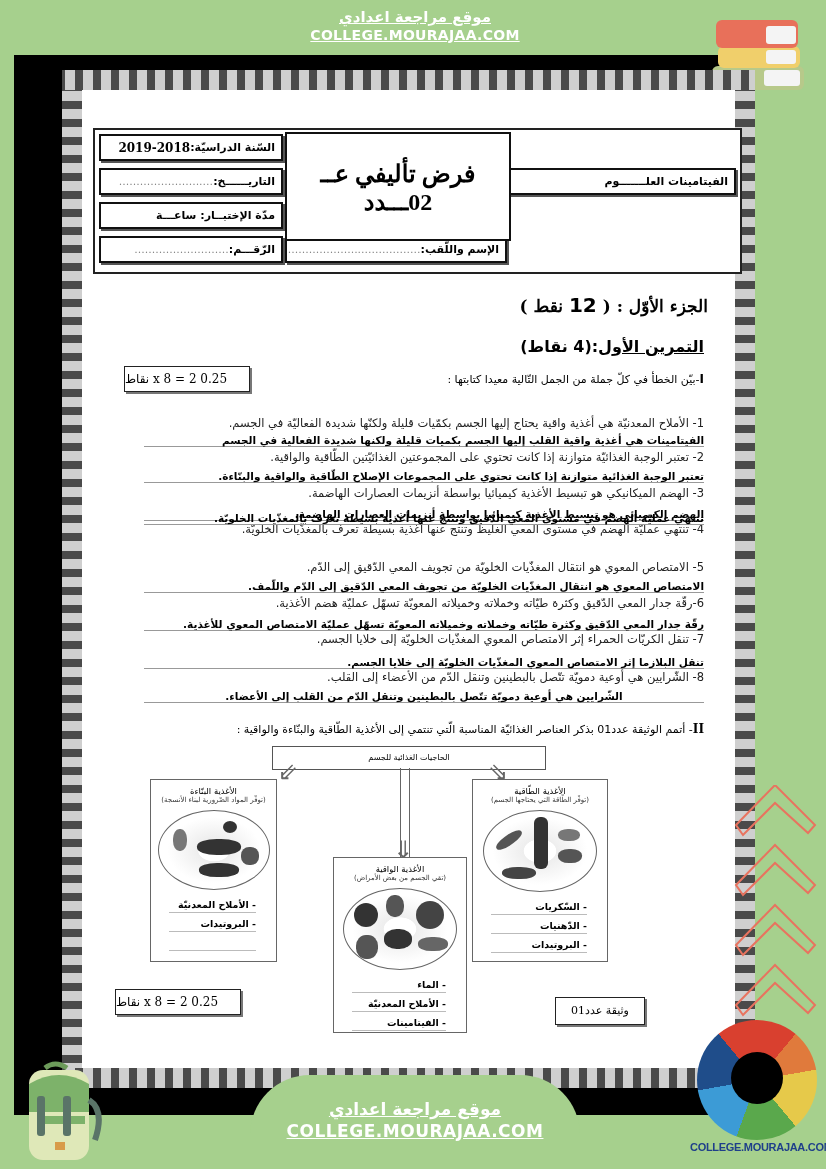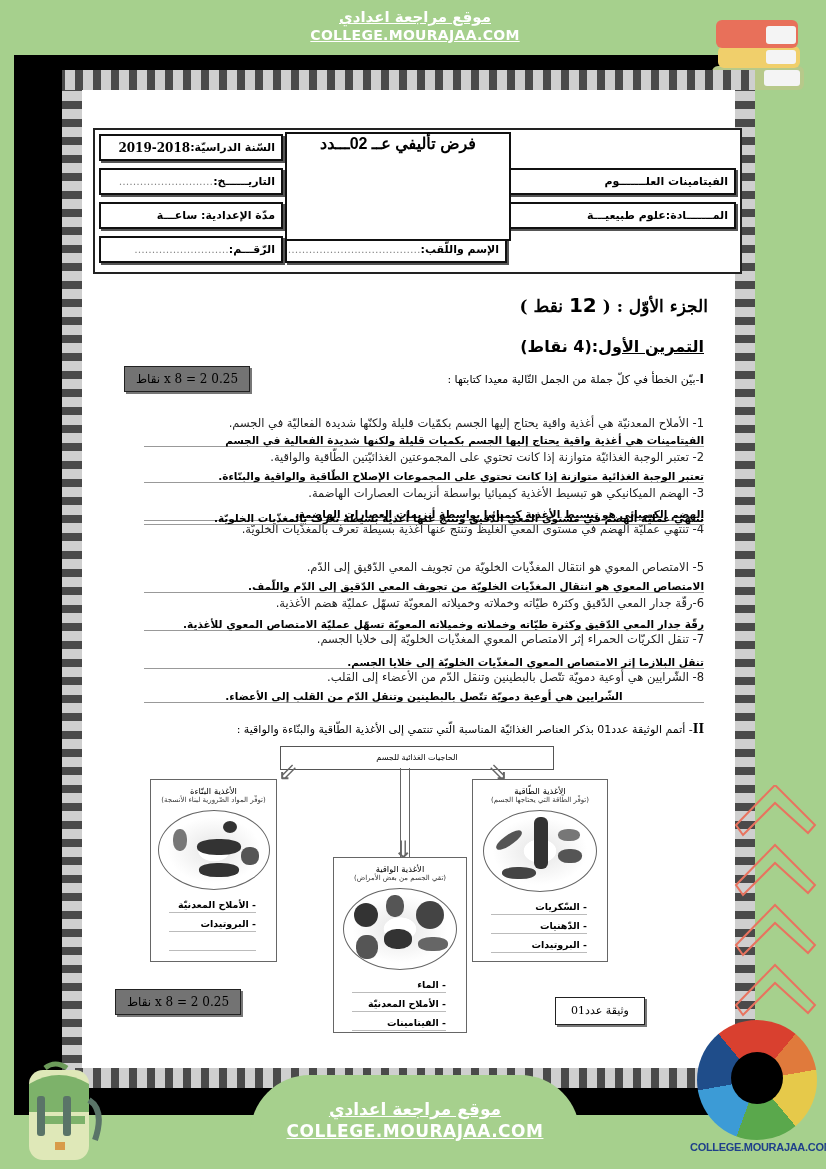--- a/index.html
+++ b/index.html
@@ -18,34 +18,34 @@
       repeating-linear-gradient(90deg,#4a4a4a 0 3px,#cfcfcf 3px 13px,#4a4a4a 13px 18px) top/100% 20px no-repeat,
       repeating-linear-gradient(90deg,#4a4a4a 0 3px,#cfcfcf 3px 13px,#4a4a4a 13px 18px) bottom/100% 20px no-repeat,
       repeating-linear-gradient(180deg,#4a4a4a 0 3px,#cfcfcf 3px 13px,#4a4a4a 13px 18px) left/20px 100% no-repeat,
       repeating-linear-gradient(180deg,#4a4a4a 0 3px,#cfcfcf 3px 13px,#4a4a4a 13px 18px) right/20px 100% no-repeat;
     background-origin:border-box;}
   .inner-white{position:absolute;left:82px;top:90px;width:653px;height:978px;background:#fff;}
   .hdr{position:absolute;left:93px;top:128px;width:645px;height:142px;border:2px solid #222;background:#fff;}
   .cell{position:absolute;height:27px;border:2px solid #111;box-shadow:2px 2px 0 #555;background:#fff;font-size:11px;font-weight:bold;direction:rtl;display:flex;align-items:center;padding:0 6px;box-sizing:border-box;white-space:nowrap;overflow:hidden;}
   .cell .dots{color:#888;font-weight:normal;}
   .title-box{position:absolute;left:190px;top:2px;width:222px;height:105px;border:2px solid #111;background:#fff;text-align:center;}
-  .title-box .t1{font-family:Liberation Sans, sans-serif;font-size:16px;font-weight:bold;direction:rtl;}
+  .title-box .t1{font-family:Liberation Serif, serif;font-size:24px;font-weight:bold;direction:rtl;margin-top:26px;}
   .title-box .t2{font-family:"DejaVu Serif",serif;font-size:17px;font-style:italic;direction:rtl;}
   .part-title{position:absolute;right:118px;top:293px;font-family:"DejaVu Serif",serif;font-size:17px;font-weight:bold;direction:rtl;}
   .part-title .num{font-size:20px;font-family:"DejaVu Sans",sans-serif;font-weight:bold;}
   .ex-title{position:absolute;right:122px;top:337px;font-size:16px;font-weight:bold;direction:rtl;}
   .ex-title u{text-decoration:underline;}
-  .score-box{position:absolute;border:1.5px solid #222;box-shadow:2px 2px 0 #777;background:#737373;font-family:"DejaVu Serif",serif;font-size:12px;text-align:center;line-height:24px;direction:rtl;}
+  .score-box{position:absolute;border:1.5px solid #222;box-shadow:2px 2px 0 #777;background:#ffffff;font-family:"DejaVu Serif",serif;font-size:12px;text-align:left;line-height:24px;direction:rtl;}
   .q1-intro{position:absolute;right:122px;top:372px;font-size:11px;direction:rtl;}
   .q1-intro b{font-size:12px;}
   .stmt{position:absolute;right:122px;width:560px;direction:rtl;font-size:11.5px;color:#222;text-align:right;white-space:nowrap;}
   .ans{position:absolute;right:122px;width:560px;direction:rtl;font-size:10.5px;font-weight:bold;color:#000;text-align:right;white-space:nowrap;border-bottom:1px solid #999;}
   .q2-intro{position:absolute;right:122px;top:722px;font-size:11px;direction:rtl;}
   .q2-intro b{font-size:12px;font-family:"DejaVu Serif",serif;}
-  .needs-box{position:absolute;left:272px;top:746px;width:272px;height:22px;border:1.5px solid #555;background:#fff;font-size:8px;text-align:center;line-height:22px;direction:rtl;margin-left:8px;}
+  .needs-box{position:absolute;left:272px;top:746px;width:272px;height:22px;border:1.5px solid #555;background:#fff;font-size:8px;text-align:center;line-height:22px;direction:rtl;}
   .arrow{position:absolute;font-size:24px;color:#666;line-height:1;}
   .vline{position:absolute;left:400px;top:768px;width:8px;height:90px;border-left:1.5px solid #666;border-right:1.5px solid #666;}
   .food-card{position:absolute;border:1.5px solid #666;background:#fff;box-sizing:border-box;text-align:center;direction:rtl;}
   .food-card .fh{font-size:8.5px;margin-top:6px;}
   .food-card .fs{font-size:7px;color:#333;}
   .plate{margin:6px auto 0;border:1.5px solid #666;border-radius:50%;background:radial-gradient(ellipse at center,#fff 0,#fff 20%,#eee 21%,#fff 60%);position:relative;overflow:hidden;}
   .blob{position:absolute;background:#333;border-radius:45%;}
   .food-items{margin-top:8px;text-align:right;padding-right:20px;}
   .food-items div{font-size:9.5px;font-weight:bold;border-bottom:1px solid #bbb;margin:2px 0 4px 18px;line-height:14px;}
   .food-items .empty{height:14px;}
@@ -77,31 +77,30 @@
   <div style="position:absolute;left:66px;top:14px;width:30px;height:18px;background:#f4f4f4;border-radius:3px;"></div>
   <div style="position:absolute;left:66px;top:38px;width:30px;height:14px;background:#f4f4f4;border-radius:3px;"></div>
   <div style="position:absolute;left:64px;top:58px;width:36px;height:16px;background:#f4f4f4;border-radius:3px;"></div>
 </div>
 
 <div class="inner-white"></div>
 <div class="frame"></div>
 
 <div class="hdr">
   <div class="cell" style="left:412px;top:38px;width:229px;">الفيتامينات العلـــــــوم</div>
-  <div class="cell" style="left:412px;top:72px;width:229px;">المـــــــادة:علوم طبيعيـــة</div>
 
   <div class="cell" style="left:4px;top:4px;width:184px;">
     <span>السّنة الدراسيّة:</span>
     <span style="font-family:'DejaVu Serif',serif;font-size:12px;">2019-2018</span>
   </div>
   <div class="cell" style="left:4px;top:38px;width:184px;">
     <span>التاريــــــخ:</span>
     <span class="dots">...........................</span>
   </div>
-  <div class="cell" style="left:4px;top:72px;width:184px;">مدّة الإعدادية: ساعـــة</div>
+  <div class="cell" style="left:4px;top:72px;width:184px;">مدّة الإختبــار: ساعـــة</div>
   <div class="cell" style="left:4px;top:106px;width:184px;">
     <span>الرّقـــم:</span>
     <span class="dots">...........................</span>
   </div>
   <div class="cell" style="left:190px;top:106px;width:222px;">
     <span>الإسم واللّقب:</span>
     <span class="dots">..............................................</span>
   </div>
 
   <div class="title-box">
@@ -118,21 +117,21 @@
   <u>التمرين الأول</u><span>:(4 نقاط)</span>
 </div>
 
 <div class="score-box" style="left:124px;top:366px;width:124px;height:24px;">0.25 x 8 = 2 نقاط</div>
 
 <div class="q1-intro">
   <b>I</b><span>-بيّن الخطأ في كلّ جملة من الجمل التّالية معيدا كتابتها :</span>
 </div>
 
 <div class="stmt" style="top:416px;">1- الأملاح المعدنيّة هي أغذية واقية يحتاج إليها الجسم بكمّيات قليلة ولكنّها شديدة الفعاليّة في الجسم.</div>
-<div class="ans" style="top:434px;">الفيتامينات هي أغذية واقية يحتاج إليها الجسم بكميات قليلة ولكنها شديدة الفعالية في الجسم</div>
+<div class="ans" style="top:434px;">الفيتامينات هي أغذية واقية القلب إليها الجسم بكميات قليلة ولكنها شديدة الفعالية في الجسم</div>
 <div class="stmt" style="top:450px;">2- تعتبر الوجبة الغذائيّة متوازنة إذا كانت تحتوي على المجموعتين الغذائيّتين الطّاقية والواقية.</div>
 <div class="ans" style="top:470px;">تعتبر الوجبة الغذائية متوازنة إذا كانت تحتوي على المجموعات الإصلاح الطّاقية والواقية والبنّاءة.</div>
 <div class="stmt" style="top:486px;">3- الهضم الميكانيكي هو تبسيط الأغذية كيميائيا بواسطة أنزيمات العصارات الهاضمة.</div>
 <div class="ans" style="top:508px;">الهضم الكيميائي هو تبسيط الأغذية كيميائيا بواسطة أنزيمات العصارات الهاضمة.</div>
 <div class="stmt" style="top:522px;">4- تنتهي عمليّة الهضم في مستوى المعي الغليظ وتنتج عنها أغذية بسيطة تعرف بالمغذّيات الخلويّة.</div>
 <div class="ans" style="top:512px;">تنتهي عمليّة الهضم في مستوى المعي الدّقيق وتنتج عنها أغذية بسيطة تعرف بالمغذّيات الخلويّة.</div>
 <div class="stmt" style="top:560px;">5- الامتصاص المعوي هو انتقال المغذّيات الخلويّة من تجويف المعي الدّقيق إلى الدّم.</div>
 <div class="ans" style="top:580px;">الامتصاص المعوي هو انتقال المغذّيات الخلويّة من تجويف المعي الدّقيق إلى الدّم واللّمف.</div>
 <div class="stmt" style="top:596px;">6-رقّة جدار المعي الدّقيق وكثرة طيّاته وخملاته وخميلاته المعويّة تسهّل عمليّة هضم الأغذية.</div>
 <div class="ans" style="top:618px;">رقّة جدار المعي الدّقيق وكثرة طيّاته وخملاته وخميلاته المعويّة تسهّل عمليّة الامتصاص المعوي للأغذية.</div>

